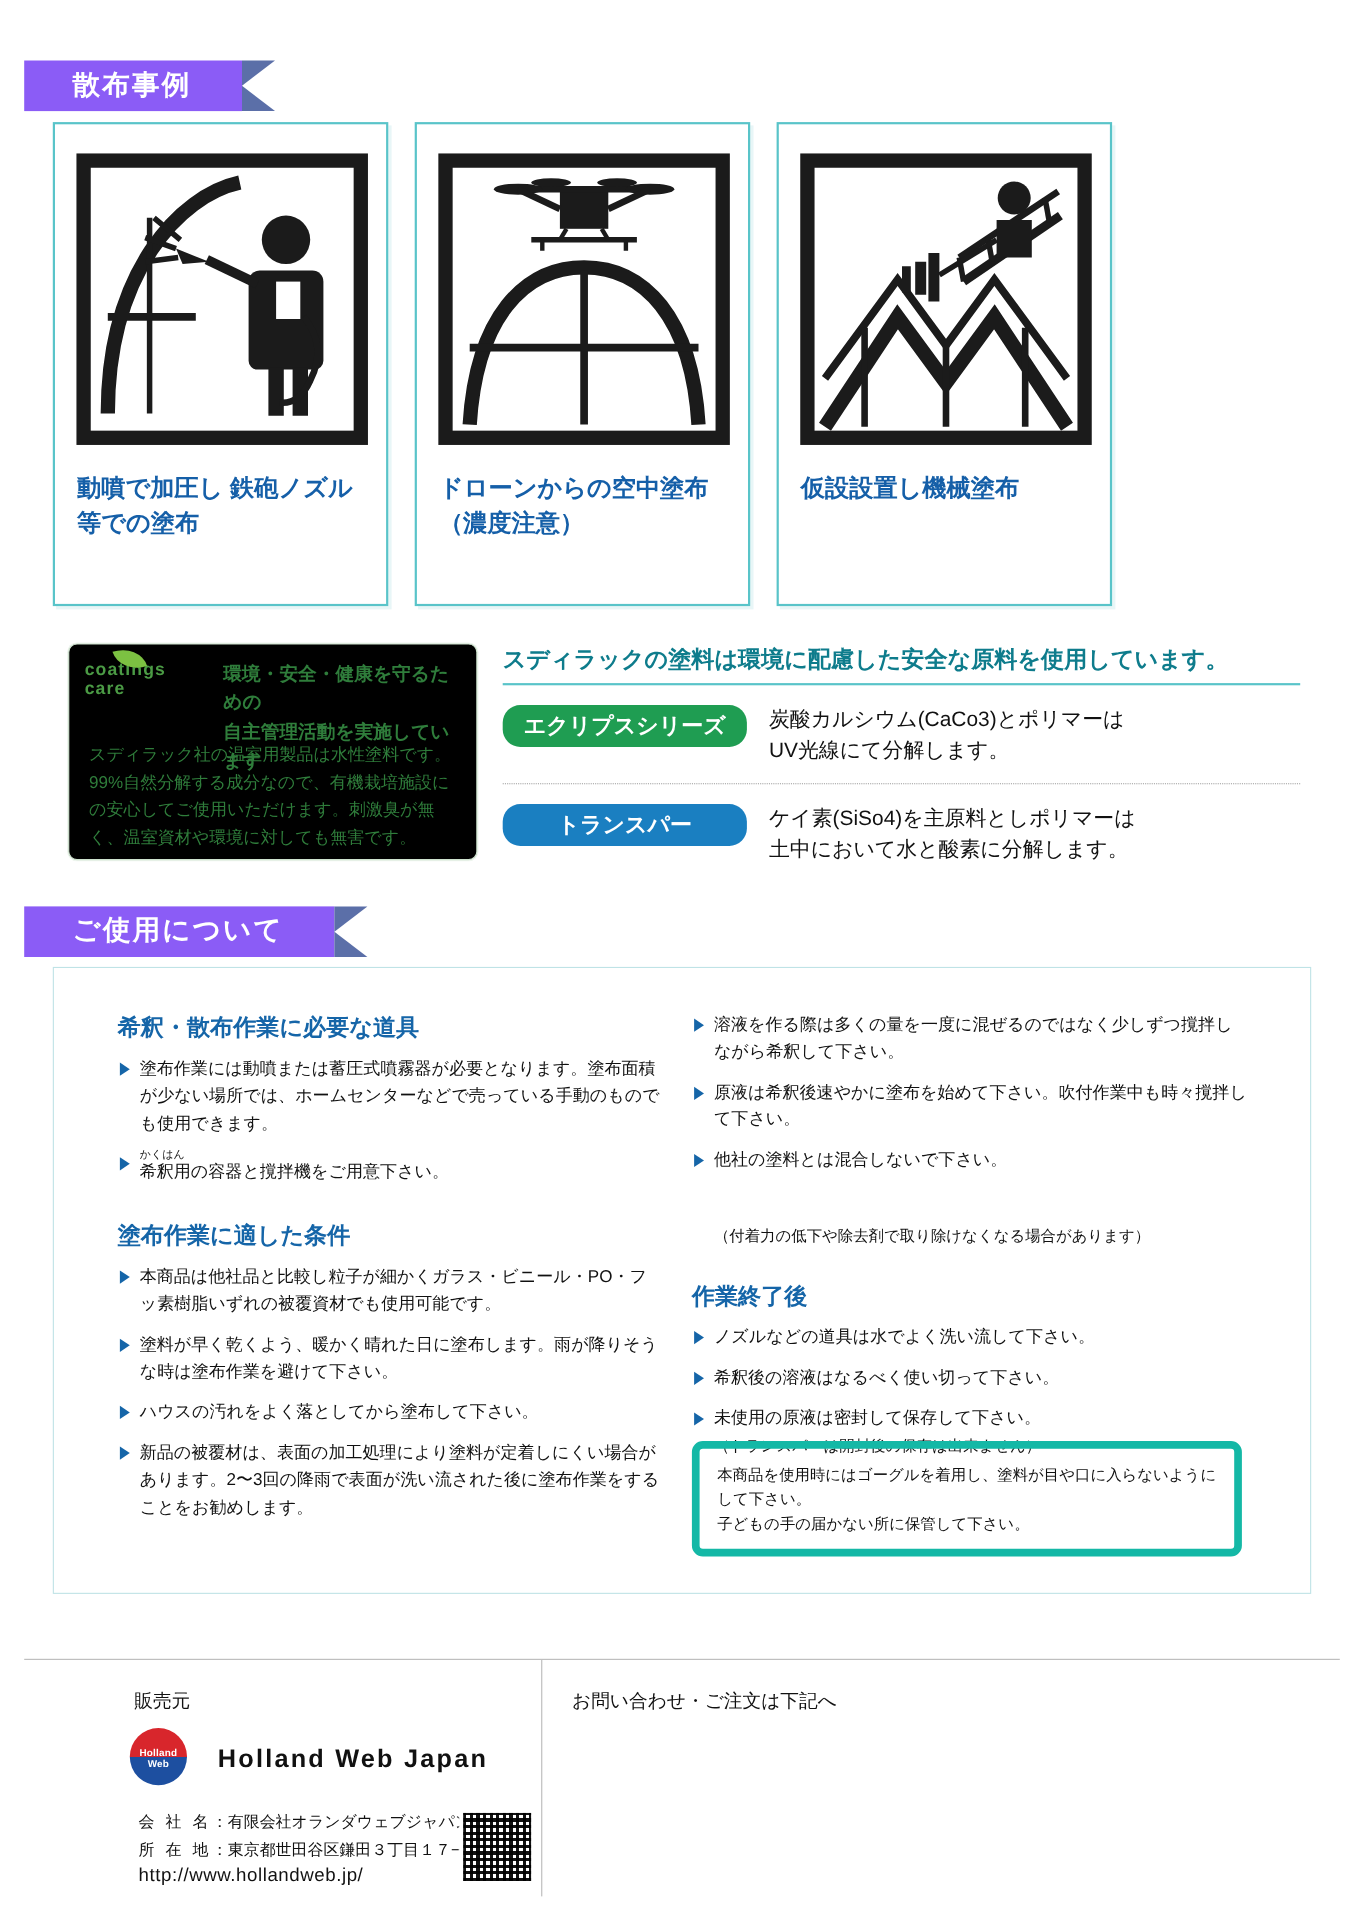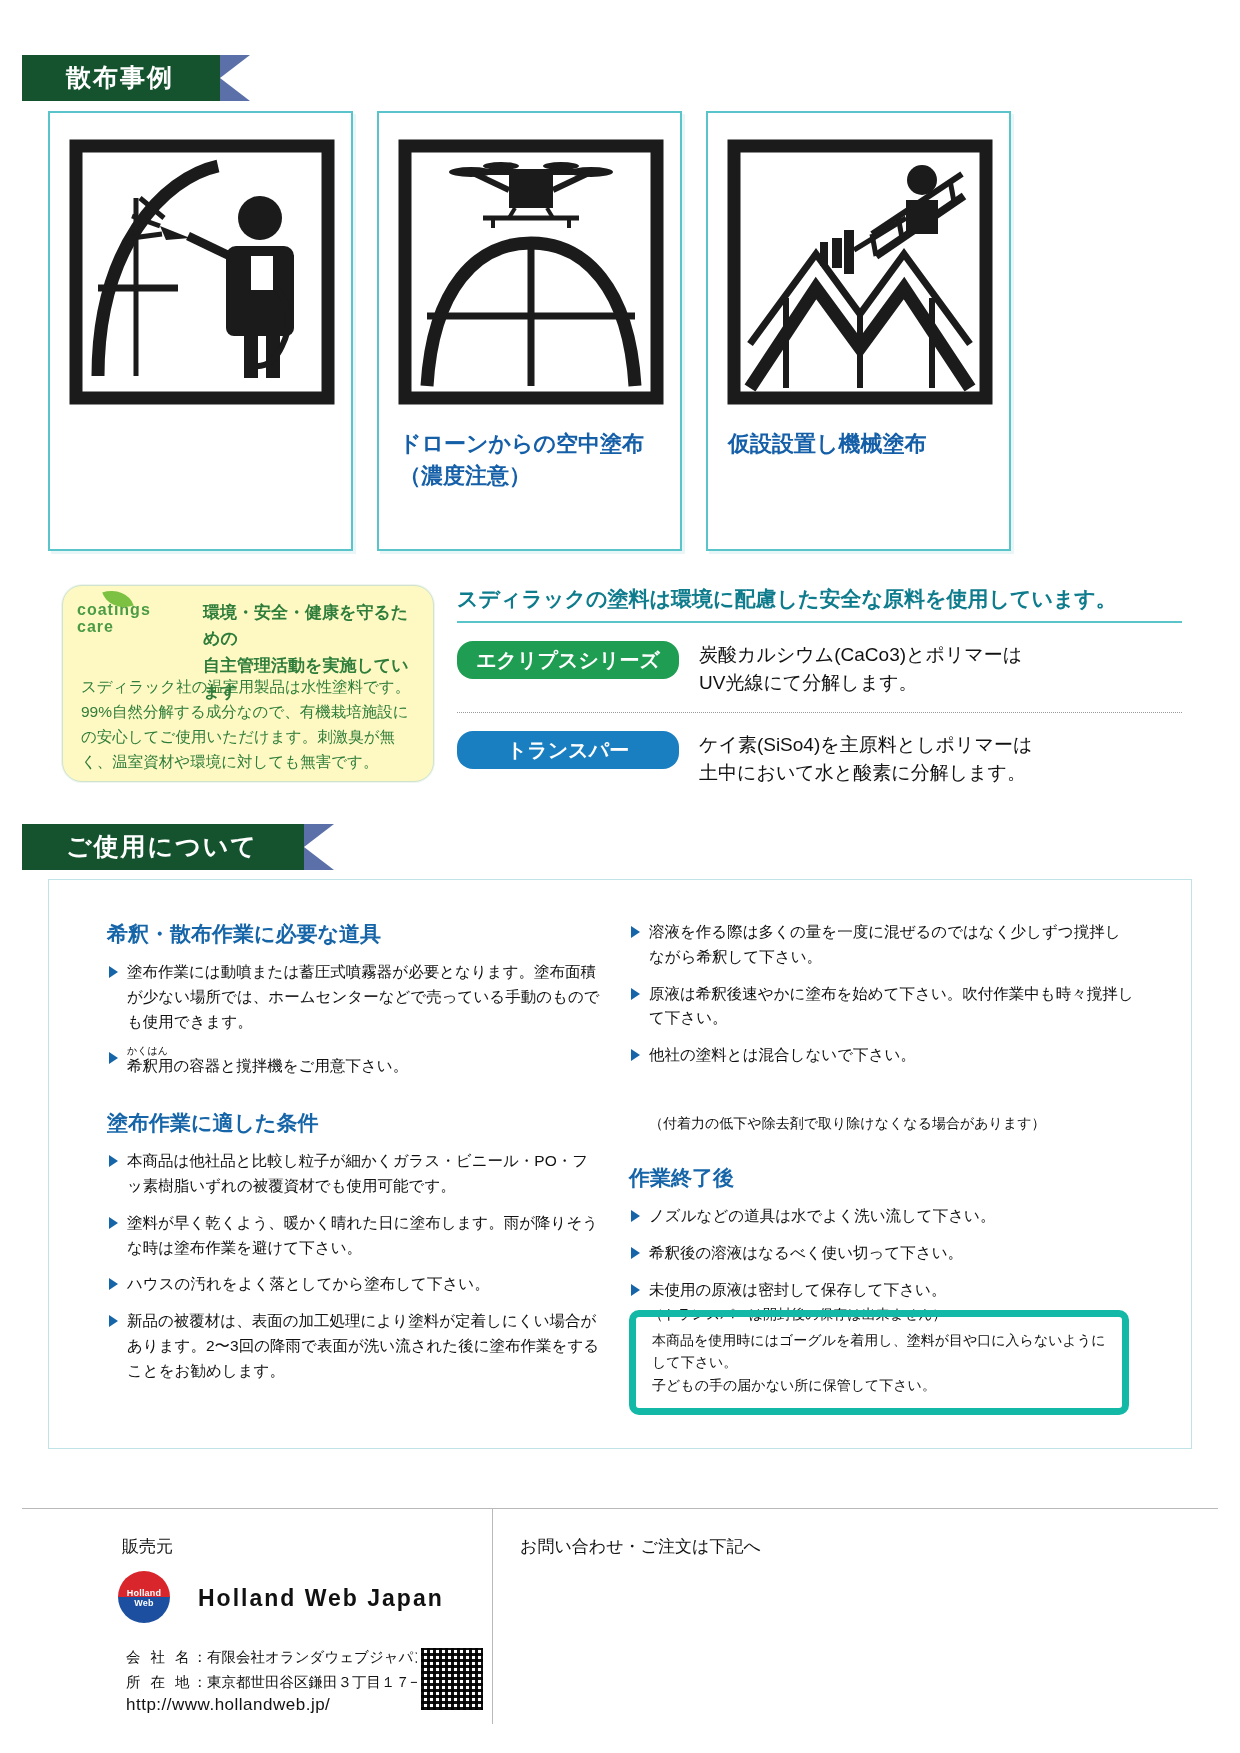--- a/index.html
+++ b/index.html
@@ -10,21 +10,21 @@
     color:#111;
     position:relative;
     overflow:hidden;
   }
   .page{position:relative;width:1240px;height:1753px;}
 
   
   .ribbon{
     position:relative;
     display:inline-block;
-    background:#14532d;
+    background:#8b5cf6;
     color:#ffffff;
     font-size:25px;
     font-weight:bold;
     letter-spacing:2px;
     padding:9px 46px 9px 44px;
     line-height:1.1;
   }
   .ribbon::after{
     content:"";
     position:absolute;
@@ -59,22 +59,22 @@
     color:#155fa8;
     font-size:22px;
     font-weight:bold;
     line-height:1.45;
   }
 
   
   #sec-eco{position:absolute;left:62px;top:585px;width:1120px;height:215px;}
   .eco-left{
     position:absolute;left:0;top:0;width:370px;height:195px;
-    border:1px solid #cfe3cf;border-radius:20px;
-    background:#fef9c3;
+    border:1px solid #cfe3cf;border-radius:8px;
+    background:#000000;
     box-shadow:0 0 0 1px #eef5ee;
   }
   .cc-logo{
     position:absolute;left:14px;top:16px;width:112px;height:56px;
     color:#4b9b45;font-weight:bold;font-size:16px;line-height:1.05;
     letter-spacing:1px;
   }
   .cc-leaf{
     position:absolute;left:28px;top:-14px;width:26px;height:22px;
     background:#7cc142;
@@ -191,20 +191,22 @@
             <circle cx="192" cy="80" r="22" fill="#1b1b1b"></circle>
             <path d="M168 108 h48 a10 10 0 0 1 10 10 v72 a8 8 0 0 1 -8 8 h-52 a8 8 0 0 1 -8 -8 v-72 a10 10 0 0 1 10 -10z" fill="#1b1b1b"></path>
             <path d="M176 196 h14 v44 h-14z M198 196 h14 v44 h-14z" fill="#1b1b1b"></path>
             <path d="M166 120 L120 98" stroke="#1b1b1b" stroke-width="9" fill="none"></path>
             <path d="M122 100 l-30 -12 l6 14 z" fill="#1b1b1b"></path>
             <path d="M92 88 l-28 -10 M94 96 l-30 4 M96 80 l-24 -20" stroke="#1b1b1b" stroke-width="5"></path>
             <path d="M208 150 q22 26 6 58 q-10 22 -28 20" fill="none" stroke="#1b1b1b" stroke-width="6"></path>
             <rect x="183" y="118" width="22" height="34" fill="#ffffff"></rect>
           </svg>
         </div>
+        <div class="cap">動噴で加圧し
+鉄砲ノズル等での塗布</div>
       </div>
 
       <div class="card">
         <div class="art">
           <svg viewBox="0 0 268 268" width="268" height="268">
             <rect x="8" y="8" width="252" height="252" fill="none" stroke="#1b1b1b" stroke-width="13"></rect>
             <path d="M30 248 C36 150 80 105 134 105 C188 105 232 150 238 248" fill="none" stroke="#1b1b1b" stroke-width="13"></path>
             <line x1="30" y1="178" x2="238" y2="178" stroke="#1b1b1b" stroke-width="7"></line>
             <line x1="134" y1="108" x2="134" y2="248" stroke="#1b1b1b" stroke-width="7"></line>
 

